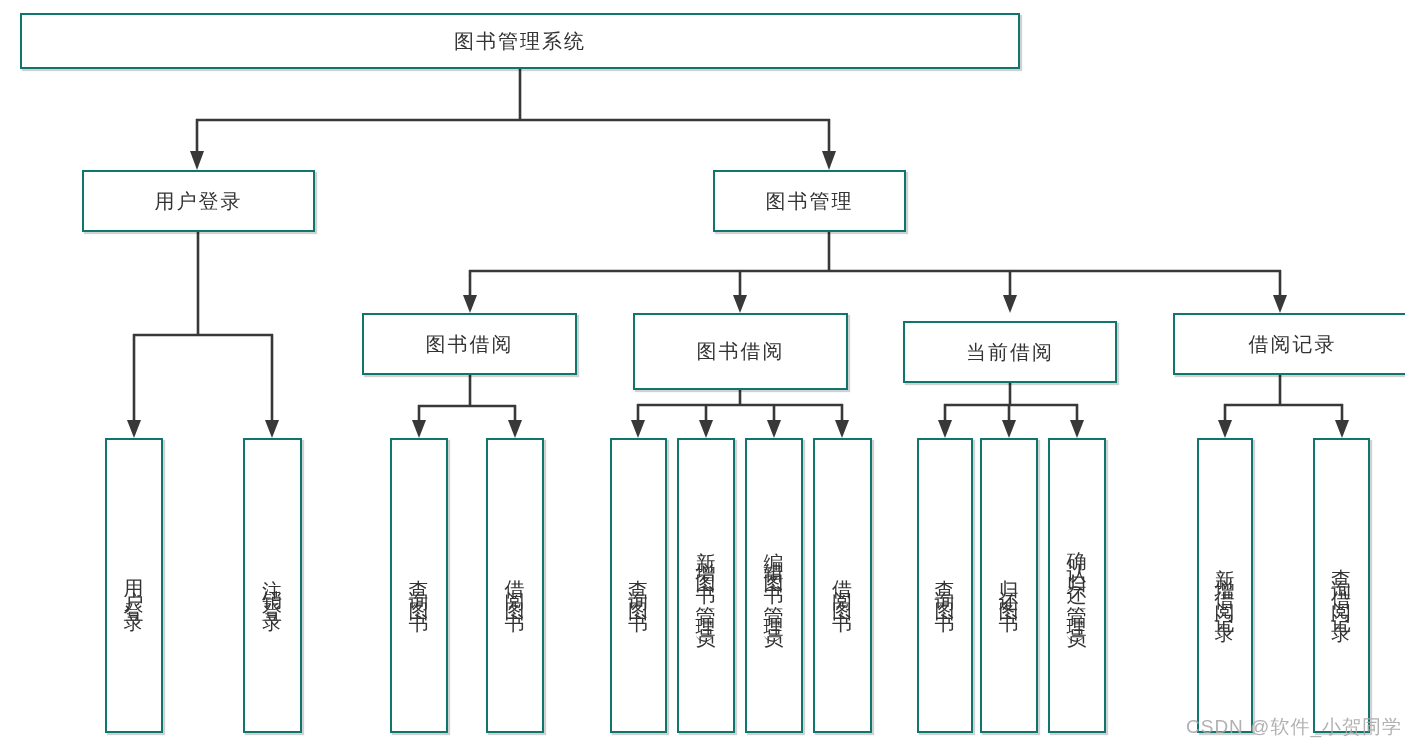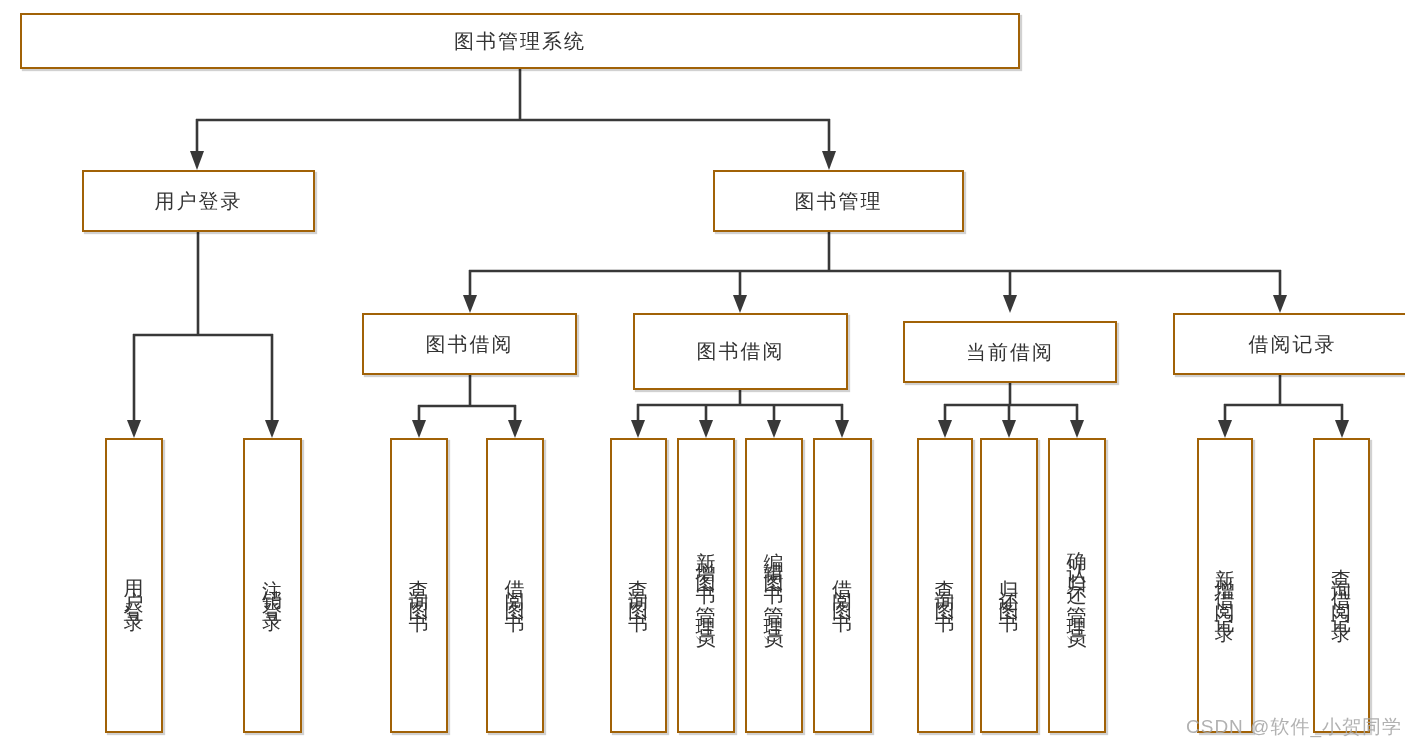--- a/index.html
+++ b/index.html
@@ -18,21 +18,21 @@
   #wires {
     position: absolute;
     left: 0; top: 0;
     width: 1405px; height: 747px;
     z-index: 0;
   }
   .node {
     position: absolute;
     box-sizing: border-box;
     background: #ffffff;
-    border: 2px solid #a16207;
+    border: 2px solid #0f766e;
     box-shadow: 2px 2px 1px rgba(0,0,0,0.18);
     display: flex;
     align-items: center;
     justify-content: center;
     color: #333333;
     z-index: 1;
   }
   .hnode {
     font-size: 20px;
     letter-spacing: 2px;
@@ -128,21 +128,21 @@
     <line x1="1224" y1="405" x2="1343" y2="405"></line>
     <line x1="1225" y1="404" x2="1225" y2="421"></line>
     <polygon points="1218,420 1232,420 1225,438"></polygon>
     <line x1="1342" y1="404" x2="1342" y2="421"></line>
     <polygon points="1335,420 1349,420 1342,438"></polygon>
   </svg>
 
   <div class="node hnode" style="left:20px; top:13px; width:1000px; height:56px;">图书管理系统</div>
 
   <div class="node hnode" style="left:82px; top:170px; width:233px; height:62px;">用户登录</div>
-  <div class="node hnode" style="left:713px; top:170px; width:251px; height:62px;">图书管理</div>
+  <div class="node hnode" style="left:713px; top:170px; width:193px; height:62px;">图书管理</div>
 
   <div class="node hnode" style="left:362px; top:313px; width:215px; height:62px;">图书借阅</div>
   <div class="node hnode" style="left:633px; top:313px; width:215px; height:77px;">图书借阅</div>
   <div class="node hnode" style="left:903px; top:313px; width:214px; height:62px;margin-top:8px;">当前借阅</div>
   <div class="node hnode" style="left:1173px; top:313px; width:239px; height:62px;">借阅记录</div>
 
   <div class="node leaf" style="left:105px; width:58px;">
     <span class="vtext">用户登录</span>
   </div>
   <div class="node leaf" style="left:243px; width:59px;">

